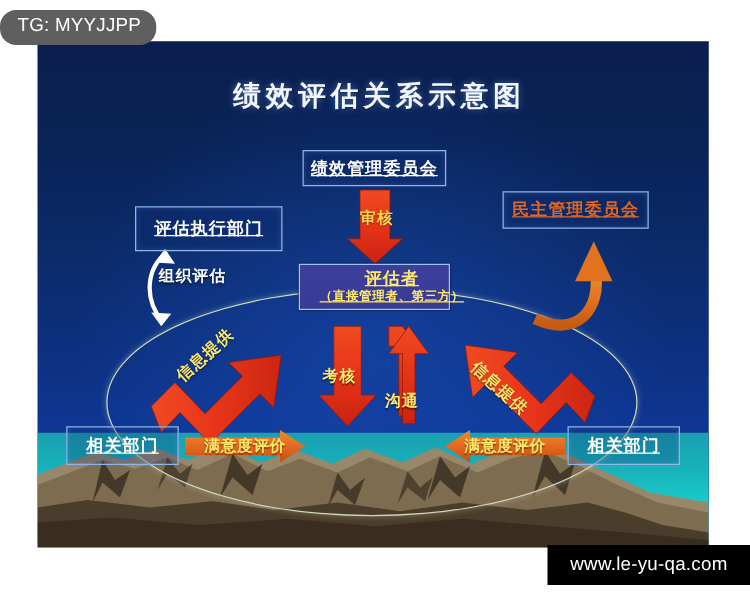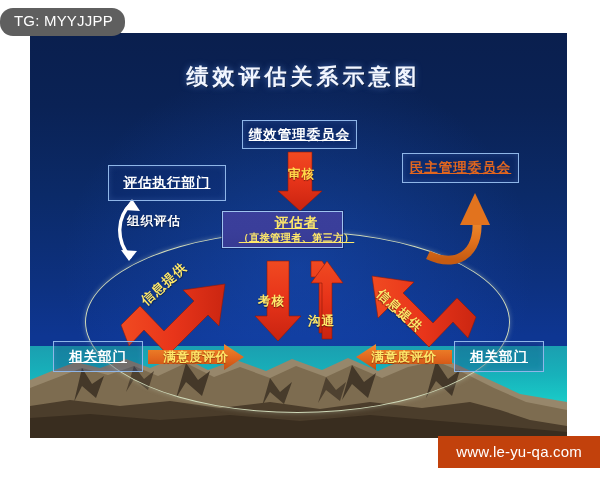--- a/index.html
+++ b/index.html
@@ -107,21 +107,21 @@
     color: #ffe96a;
     box-shadow: 0 0 0 1px rgba(20,30,90,0.6);
   }
   .box-fill .l1 { color: #ffe96a; }
   .box-fill .l2 { color: #ffe96a; }
 
   
   #node-pmc   { left: 212px; top: 87px;  width: 115px; height: 29px; }
   #node-exec  { left: 78px;  top: 132px; width: 118px; height: 36px; }
   #node-dmc   { left: 358px; top: 120px; width: 117px; height: 30px; margin-left: 14px; }
-  #node-asr   { left: 192px; top: 178px; width: 121px; height: 37px; padding-left: 28px; }
+  #node-asr   { left: 209px; top: 178px; width: 121px; height: 37px; padding-left: 28px; }
   #node-bas   { left: 216px; top: 306px; width: 107px; height: 37px; }
   #node-dept-l{ left: 23px;  top: 308px; width: 90px;  height: 31px; }
   #node-dept-r{ left: 424px; top: 308px; width: 90px;  height: 31px; }
 
   
   #ellipse {
     position: absolute;
     left: 55px; top: 198px;
     width: 425px; height: 182px;
     border: 1.6px solid #cfd9b9;
@@ -169,21 +169,21 @@
     font-size: 12.5px; font-weight: 700; letter-spacing: 0.5px;
     color: #ffe96a; white-space: nowrap;
     text-shadow: 0 1px 1px rgba(90,30,0,.6);
   }
   .sat-arrow svg { position: absolute; inset: 0; width: 100%; height: 100%; }
 
   
   #watermark {
     position: absolute; right: 0; bottom: 12px;
     padding: 7px 18px 8px 18px;
-    background: #c2410c;
+    background: #000000;
     color: #ffffff;
     font-size: 15px;
     letter-spacing: 0.2px;
     white-space: nowrap;
     z-index: 50;
   }
 </style>
 </head>
 <body>
 

